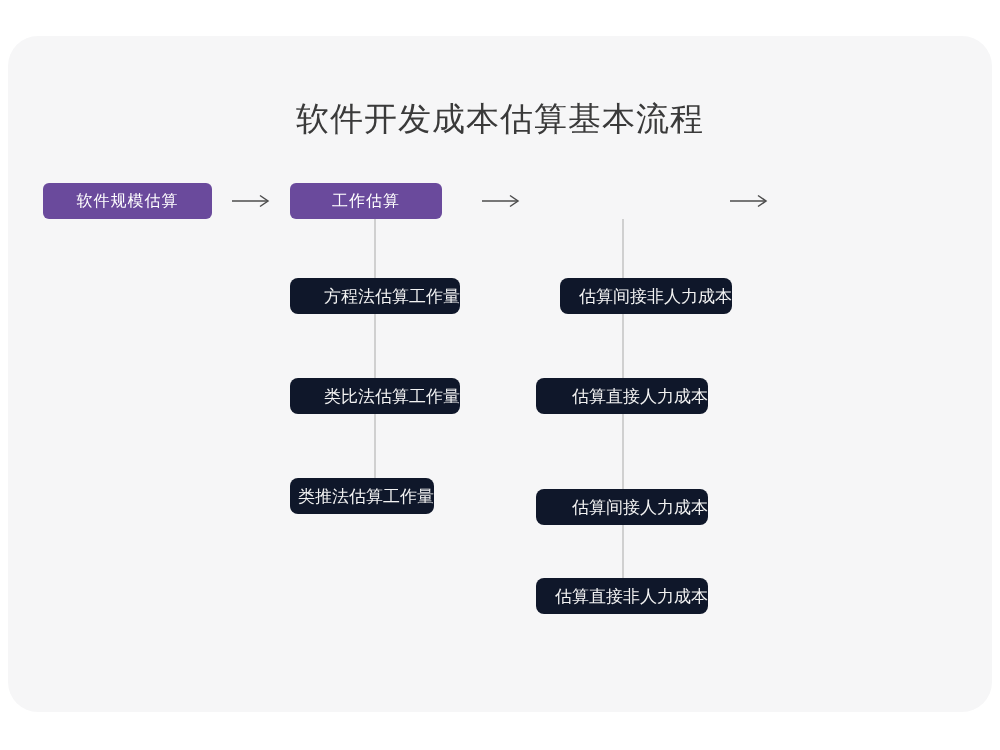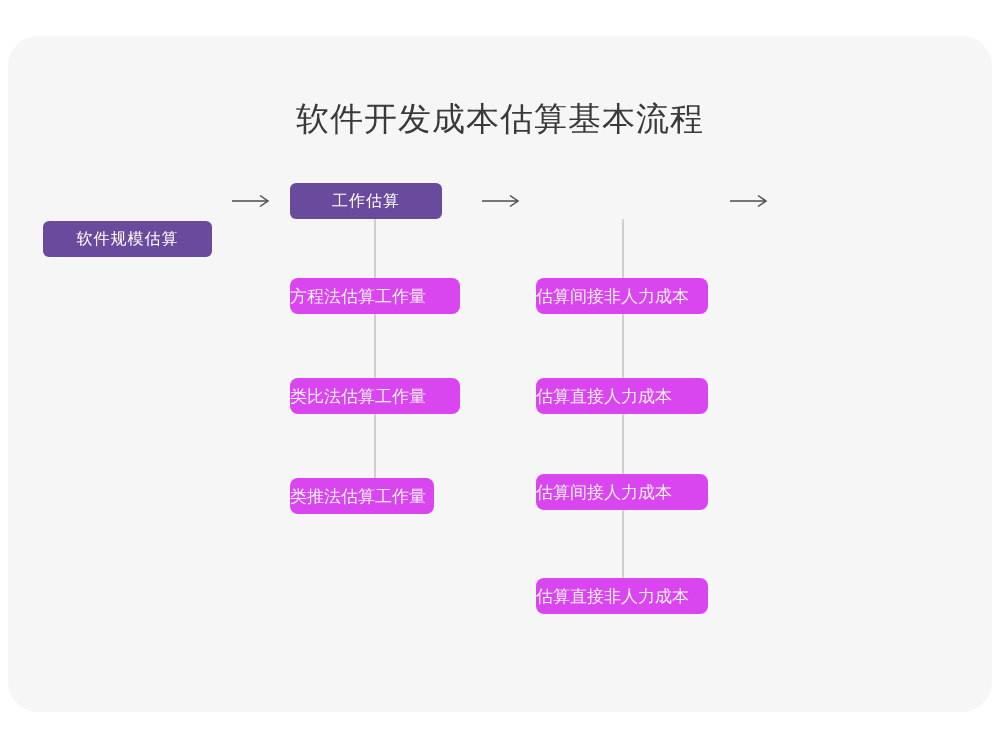--- a/index.html
+++ b/index.html
@@ -19,43 +19,43 @@
   }
   .node {
     position:absolute; height:36px; box-sizing:border-box;
     background:#6a4a9c; border-radius:6px;
     color:#ffffff; font-size:16px; letter-spacing:1px;
     display:flex; align-items:center; justify-content:center;
     z-index:3;
   }
   .sub {
     position:absolute; height:36px; box-sizing:border-box;
-    background:#d946ef; border-radius:8px;
+    background:#0f172a; border-radius:8px;
     color:#f2f2f2; font-size:17px;
-    display:flex; align-items:center; justify-content:flex-start;
+    display:flex; align-items:center; justify-content:flex-end;
     z-index:2;
   }
   .connector {
     position:absolute; width:2px; background:#d0d0d0; z-index:1;
   }
   .arrow { position:absolute; z-index:3; color:#4d4d4d; }
   .arrow svg { display:block; }
 </style>
 </head>
 <body>
 
 <div class="stage">
   <div class="card"></div>
 
   <div class="title">软件开发成本估算基本流程</div>
 
   <div class="connector" style="left:374px; top:219px; height:277px;"></div>
   <div class="connector" style="left:622px; top:219px; height:377px;"></div>
 
-  <div class="node" style="left:43px;  top:183px; width:169px;margin-top:38px;">
+  <div class="node" style="left:43px;  top:183px; width:169px;">
     <span>软件规模估算</span>
   </div>
 
   <div class="arrow" style="left:231px; top:194px;">
     <svg width="40" height="14" viewBox="0 0 40 14">
       <line x1="1" y1="7" x2="36" y2="7" stroke="currentColor" stroke-width="1.5"></line>
       <polyline points="29,1.5 37,7 29,12.5" fill="none" stroke="currentColor" stroke-width="1.5"></polyline>
     </svg>
   </div>
 
@@ -82,25 +82,25 @@
   <div class="sub" style="left:290px; top:278px; width:170px;">
     <span>方程法估算工作量</span>
   </div>
   <div class="sub" style="left:290px; top:378px; width:170px;">
     <span>类比法估算工作量</span>
   </div>
   <div class="sub" style="left:290px; top:478px; width:144px;">
     <span>类推法估算工作量</span>
   </div>
 
-  <div class="sub" style="left:536px; top:278px; width:172px;font-family:Liberation Serif, serif;">
+  <div class="sub" style="left:560px; top:278px; width:172px;font-family:Liberation Serif, serif;">
     <span>估算间接非人力成本</span>
   </div>
   <div class="sub" style="left:536px; top:378px; width:172px;">
     <span>估算直接人力成本</span>
   </div>
-  <div class="sub" style="left:536px; top:474px; width:172px;">
+  <div class="sub" style="left:536px; top:489px; width:172px;">
     <span>估算间接人力成本</span>
   </div>
   <div class="sub" style="left:536px; top:578px; width:172px;">
     <span>估算直接非人力成本</span>
   </div>
 </div>
 
 </body></html>

